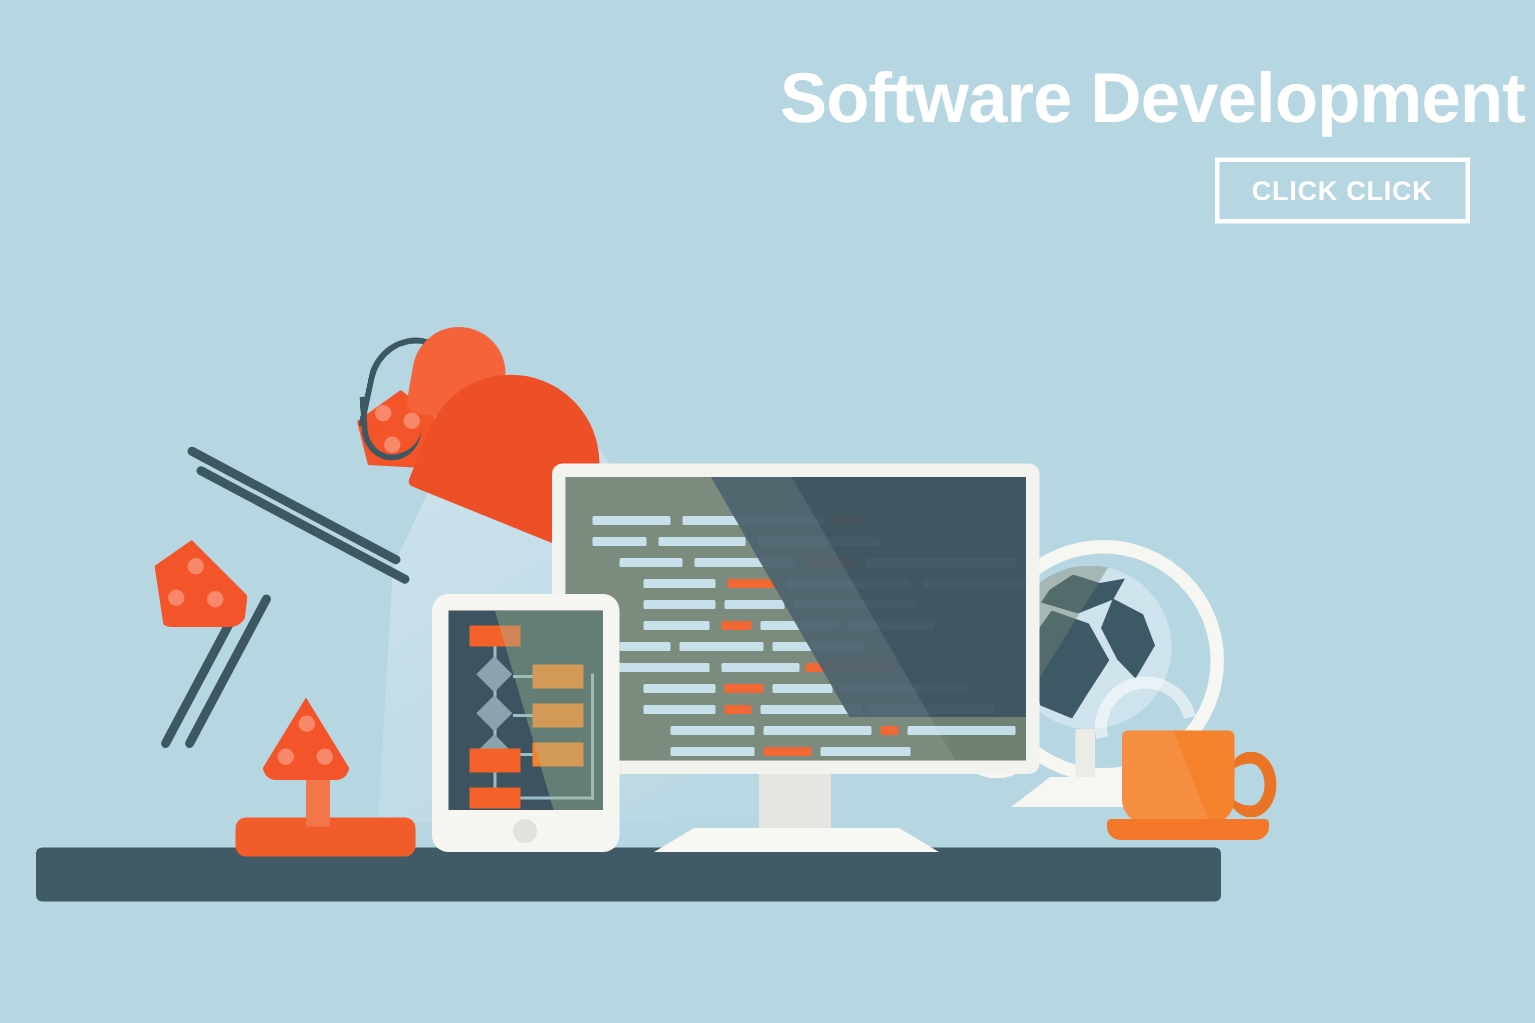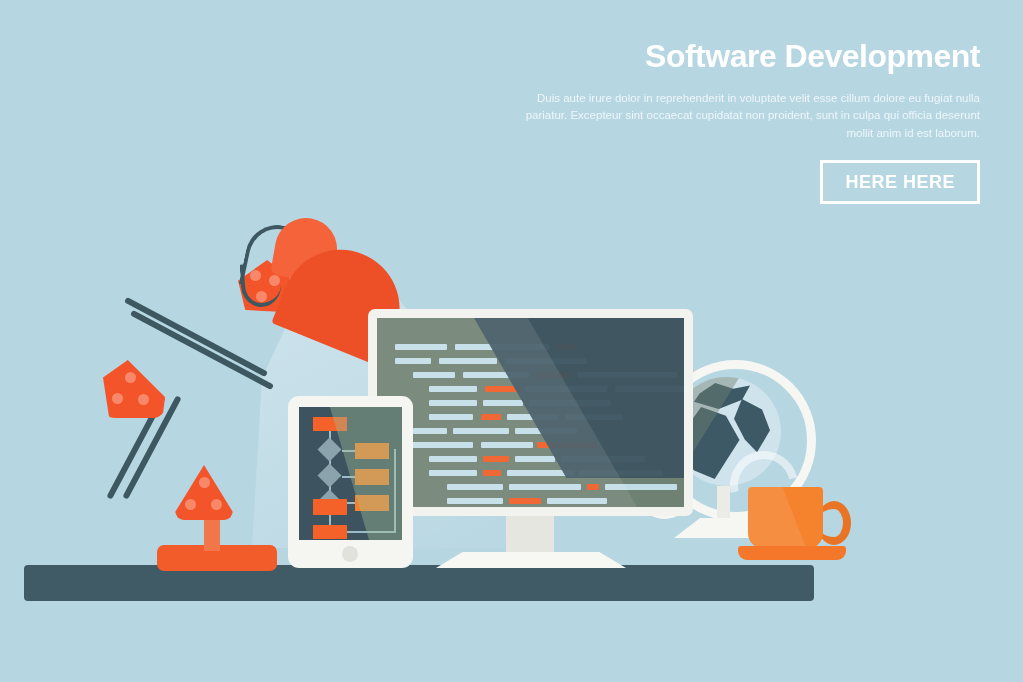--- a/index.html
+++ b/index.html
@@ -6,21 +6,21 @@
   body{
     width:1023px;height:682px;overflow:hidden;
     font-family:"Liberation Sans", sans-serif;
     background:#b6d6e2;position:relative;
   }
   .stage{position:absolute;inset:0;width:1023px;height:682px;overflow:hidden;background:#b6d6e2;}
 
   
   .header{position:absolute;left:520px;top:40px;width:460px;text-align:right;}
   .title{
-    font-size:32px;font-weight:bold;color:#ffffff;letter-spacing:-0.5px;
+    font-size:47px;font-weight:bold;color:#ffffff;letter-spacing:-0.5px;
     line-height:1.05;margin:0 0 16px 0;white-space:nowrap;
   }
   .para{
     font-size:11.5px;color:#eef6fa;line-height:1.55;margin:0 0 17px 0;
     text-align:right;
   }
   .btn-wrap{display:flex;justify-content:flex-end;margin-top:4px;}
   .click-btn{
     border:3px solid #ffffff;color:#ffffff;background:transparent;
     font-size:18px;font-weight:bold;letter-spacing:0.5px;
@@ -215,23 +215,22 @@
     transform:rotate(32deg);
   }
 </style>
 </head>
 <body>
 
 <div class="stage">
 
   <div class="header">
     <h1 class="title">Software Development</h1>
-    <p class="para">Duis aute irure dolor in reprehenderit in voluptate velit esse cillum dolore eu fugiat nulla pariatur. Excepteur sint occaecat cupidatat non proident, sunt in culpa qui officia deserunt mollit anim id est laborum.</p>
     <div class="btn-wrap">
-      <button class="click-btn">HERE HERE</button>
+      <button class="click-btn">CLICK CLICK</button>
     </div>
   </div>
 
   <div class="beam"></div>
 
   <div class="desk"></div>
 
   <div class="lamp">
     <div class="lamp-base"></div>
     <div class="lamp-stem"></div>

